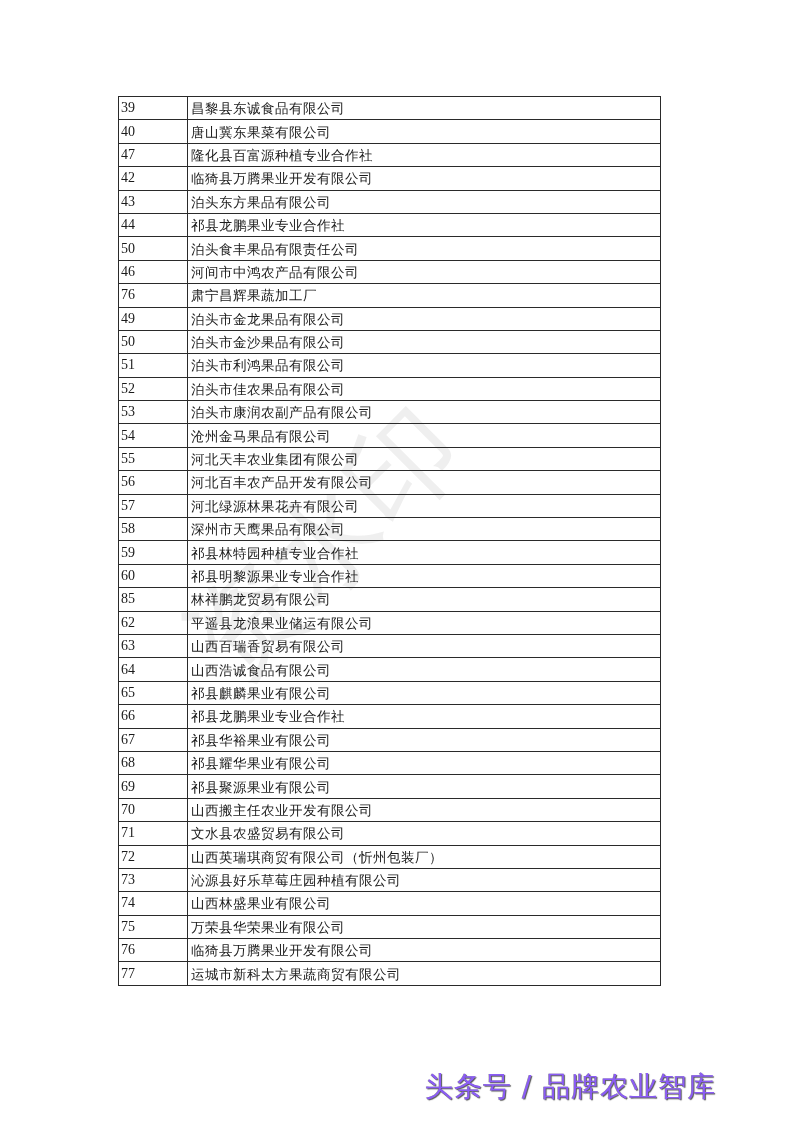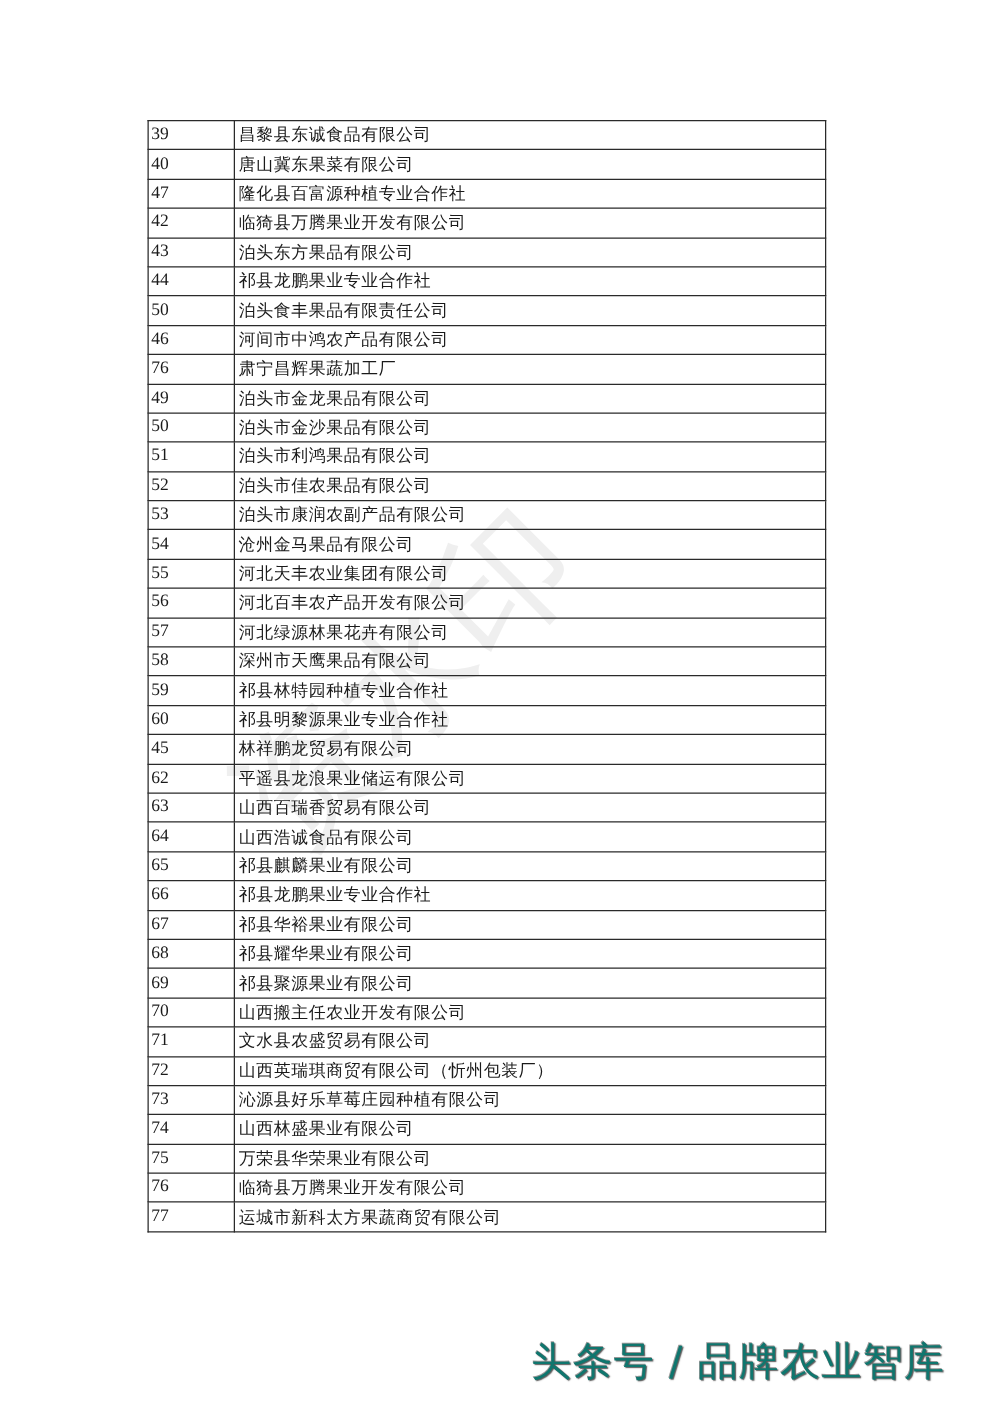--- a/index.html
+++ b/index.html
@@ -7,22 +7,22 @@
            font-family: "DejaVu Serif", "Liberation Serif", serif; color: #1a1a1a; }
     .sheet { position: absolute; left: 118px; top: 96px; width: 543px; }
     table { border-collapse: collapse; width: 543px; table-layout: fixed; }
     td { border: 1px solid #2a2a2a; height: 22.4px; padding: 0 0 0 2px;
          font-size: 13.5px; line-height: 22px; white-space: nowrap; overflow: hidden; }
     td.num { width: 66px; font-family: Liberation Serif, serif; font-size: 14px; }
     td.name { padding-left: 3px; letter-spacing: 0.5px; }
     .watermark { position: absolute; left: 160px; top: 470px; font-size: 110px;
                  color: rgba(120,120,120,0.12); transform: rotate(-45deg);
                  font-family: "DejaVu Sans", sans-serif; pointer-events: none; white-space: nowrap; }
-    .footer { position: absolute; left: 425px; top: 1068px; font-size: 32px;
-              color: #0f766e; font-family: "DejaVu Sans", sans-serif;
+    .footer { position: absolute; left: 425px; top: 1068px; font-size: 28px;
+              color: #8b5cf6; font-family: "DejaVu Sans", sans-serif;
               text-shadow: 1px 1px 1px #555, -0.5px -0.5px 0 #999; letter-spacing: 1px; }
   </style>
 </head>
 <body>
 
 <div class="watermark">资水印</div>
 
 <div class="sheet">
   <table>
     <tbody id="tbody">
@@ -104,21 +104,21 @@
         </tr>
         <tr>
           <td class="num">59</td>
           <td class="name">祁县林特园种植专业合作社</td>
         </tr>
         <tr>
           <td class="num">60</td>
           <td class="name">祁县明黎源果业专业合作社</td>
         </tr>
         <tr>
-          <td class="num">45</td>
+          <td class="num">85</td>
           <td class="name">林祥鹏龙贸易有限公司</td>
         </tr>
         <tr>
           <td class="num">62</td>
           <td class="name">平遥县龙浪果业储运有限公司</td>
         </tr>
         <tr>
           <td class="num">63</td>
           <td class="name">山西百瑞香贸易有限公司</td>
         </tr>

